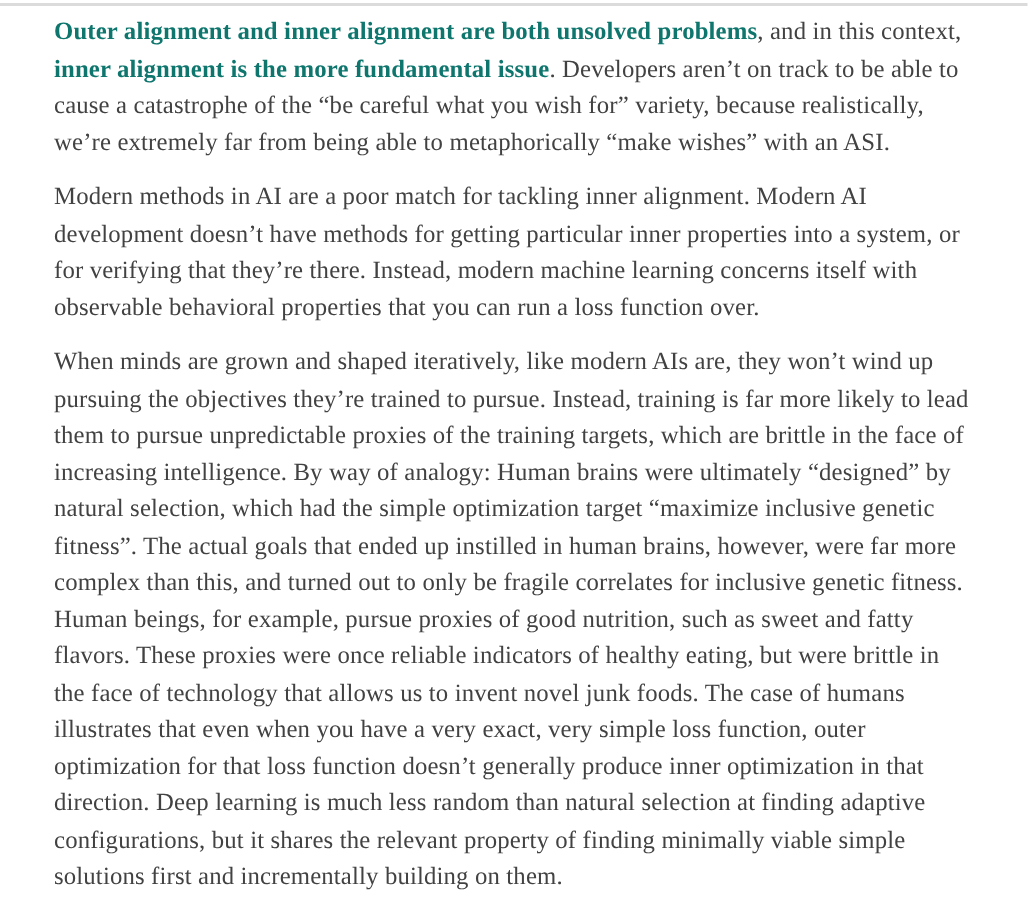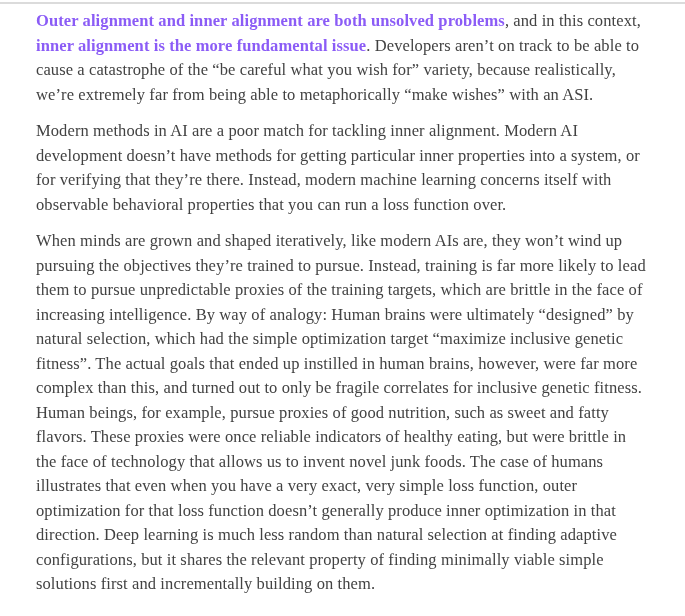--- a/index.html
+++ b/index.html
@@ -31,21 +31,21 @@
     color: #424242;
     font-size: 16.5px;
     line-height: 24.5px;
     letter-spacing: 0.1px;
     text-rendering: optimizeLegibility;
   }
   .article p {
     margin: 0 0 12px 0;
   }
   .article strong {
-    color: #8b5cf6;
+    color: #0f766e;
     font-weight: bold;
   }
 </style>
 </head>
 <body>
 
 <div class="top-rule"></div>
 
 <main class="article">
   <p>

